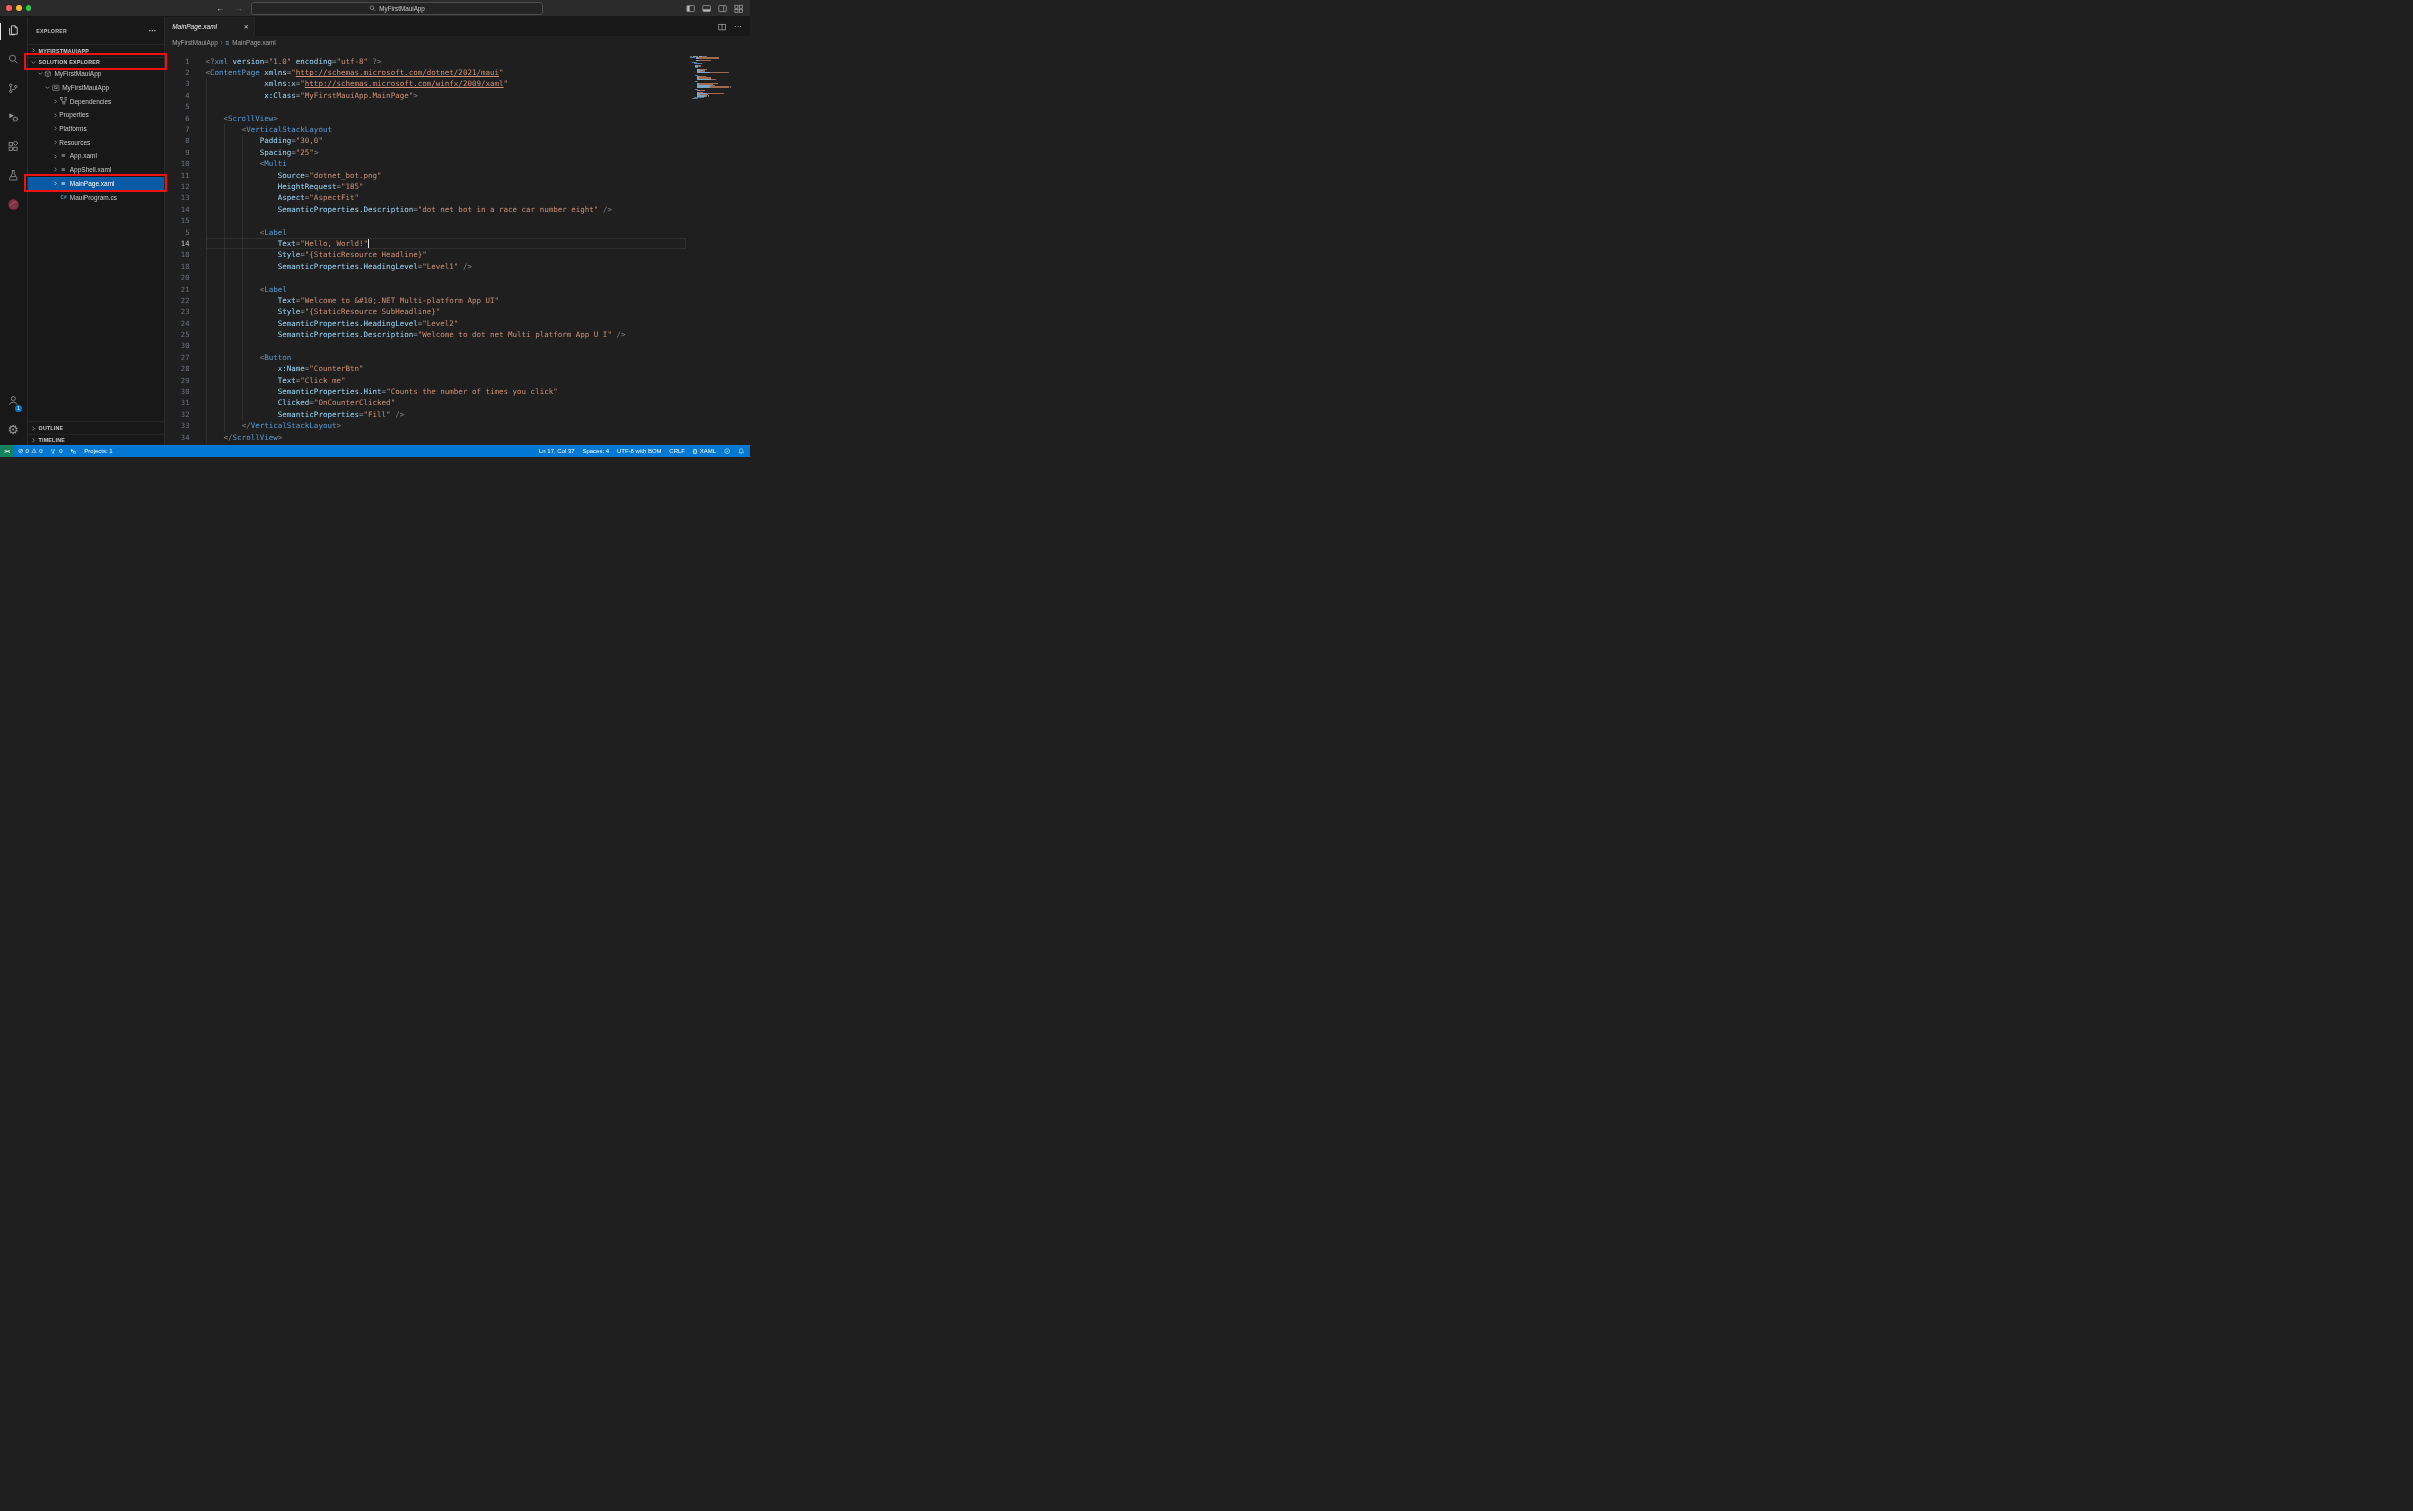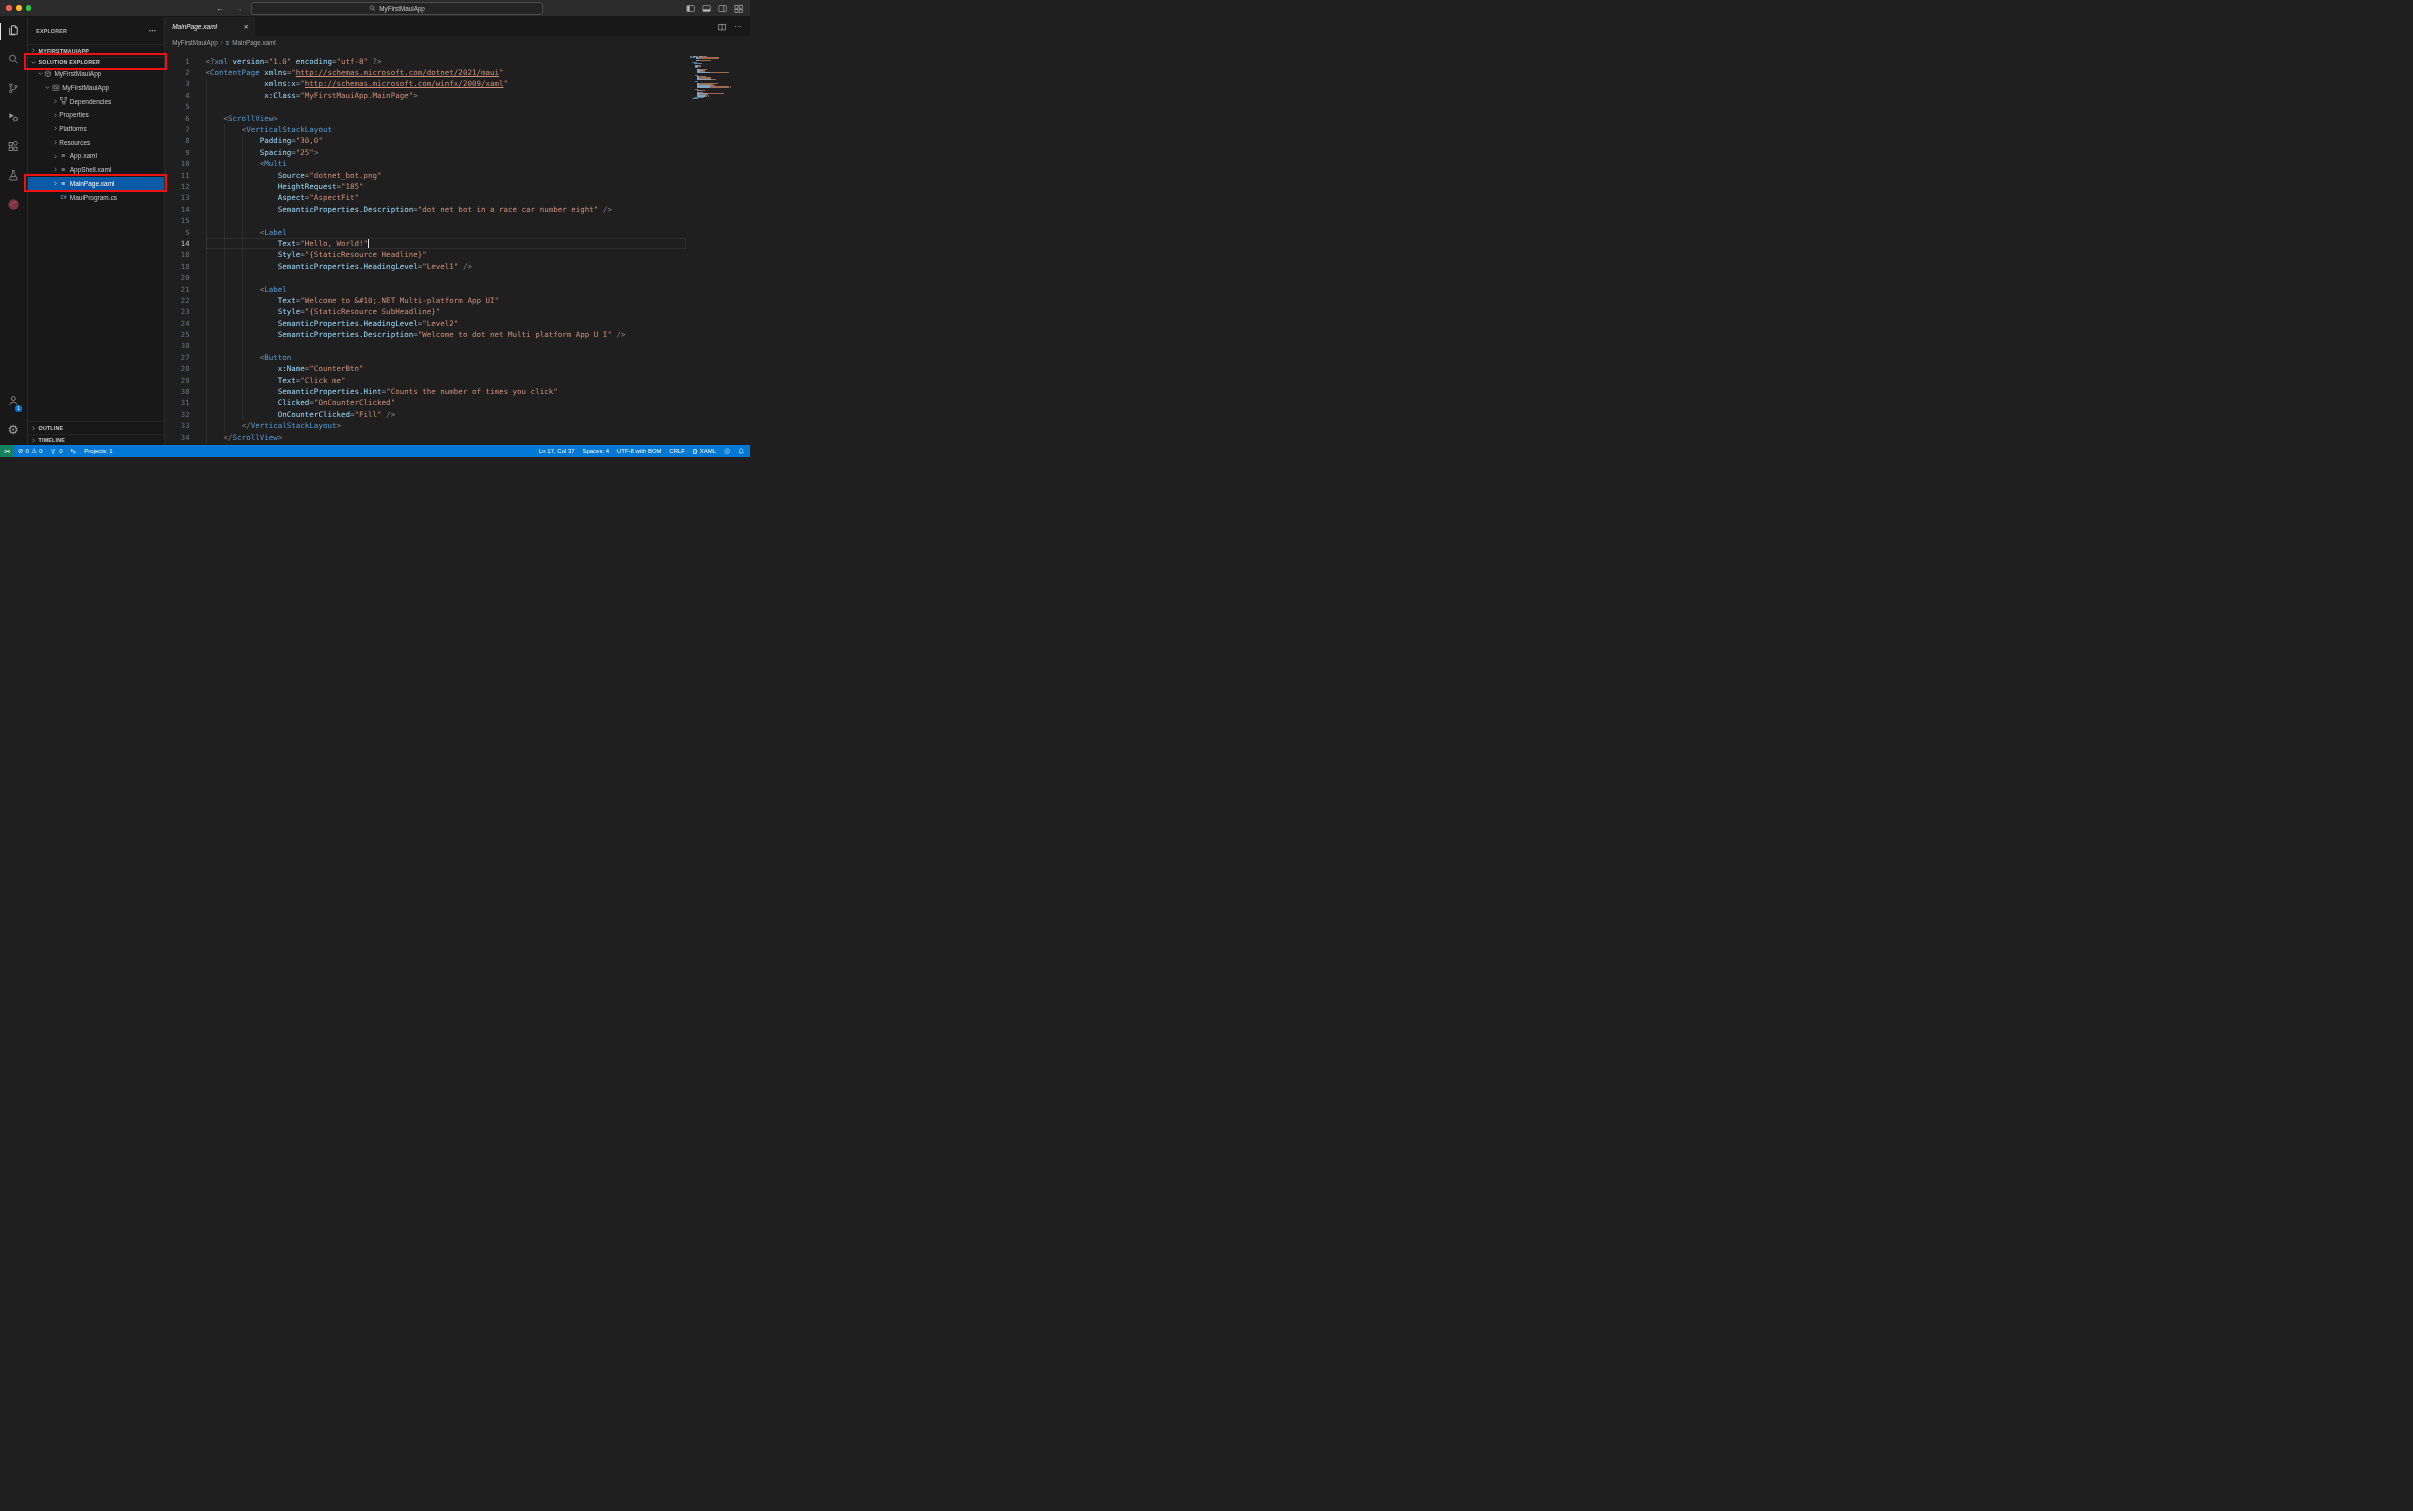--- a/index.html
+++ b/index.html
@@ -536,21 +536,21 @@
           <div class="code-line">
             <span class="line-num">30</span>
             <span class="line-content"><span class="tk-pl">                </span><span class="tk-at">SemanticProperties.Hint</span><span class="tk-p">=</span><span class="tk-s">"Counts the number of times you click"</span></span>
           </div>
           <div class="code-line">
             <span class="line-num">31</span>
             <span class="line-content"><span class="tk-pl">                </span><span class="tk-at">Clicked</span><span class="tk-p">=</span><span class="tk-s">"OnCounterClicked"</span></span>
           </div>
           <div class="code-line">
             <span class="line-num">32</span>
-            <span class="line-content"><span class="tk-pl">                </span><span class="tk-at">OnCounterClicked</span><span class="tk-p">=</span><span class="tk-s">"Fill"</span><span class="tk-pl"> </span><span class="tk-p">/&gt;</span></span>
+            <span class="line-content"><span class="tk-pl">                </span><span class="tk-at">SemanticProperties</span><span class="tk-p">=</span><span class="tk-s">"Fill"</span><span class="tk-pl"> </span><span class="tk-p">/&gt;</span></span>
           </div>
           <div class="code-line">
             <span class="line-num">33</span>
             <span class="line-content"><span class="tk-pl">        </span><span class="tk-p">&lt;/</span><span class="tk-tag">VerticalStackLayout</span><span class="tk-p">&gt;</span></span>
           </div>
           <div class="code-line">
             <span class="line-num">34</span>
             <span class="line-content"><span class="tk-pl">    </span><span class="tk-p">&lt;/</span><span class="tk-tag">ScrollView</span><span class="tk-p">&gt;</span></span>
           </div>
           <div class="code-line">

